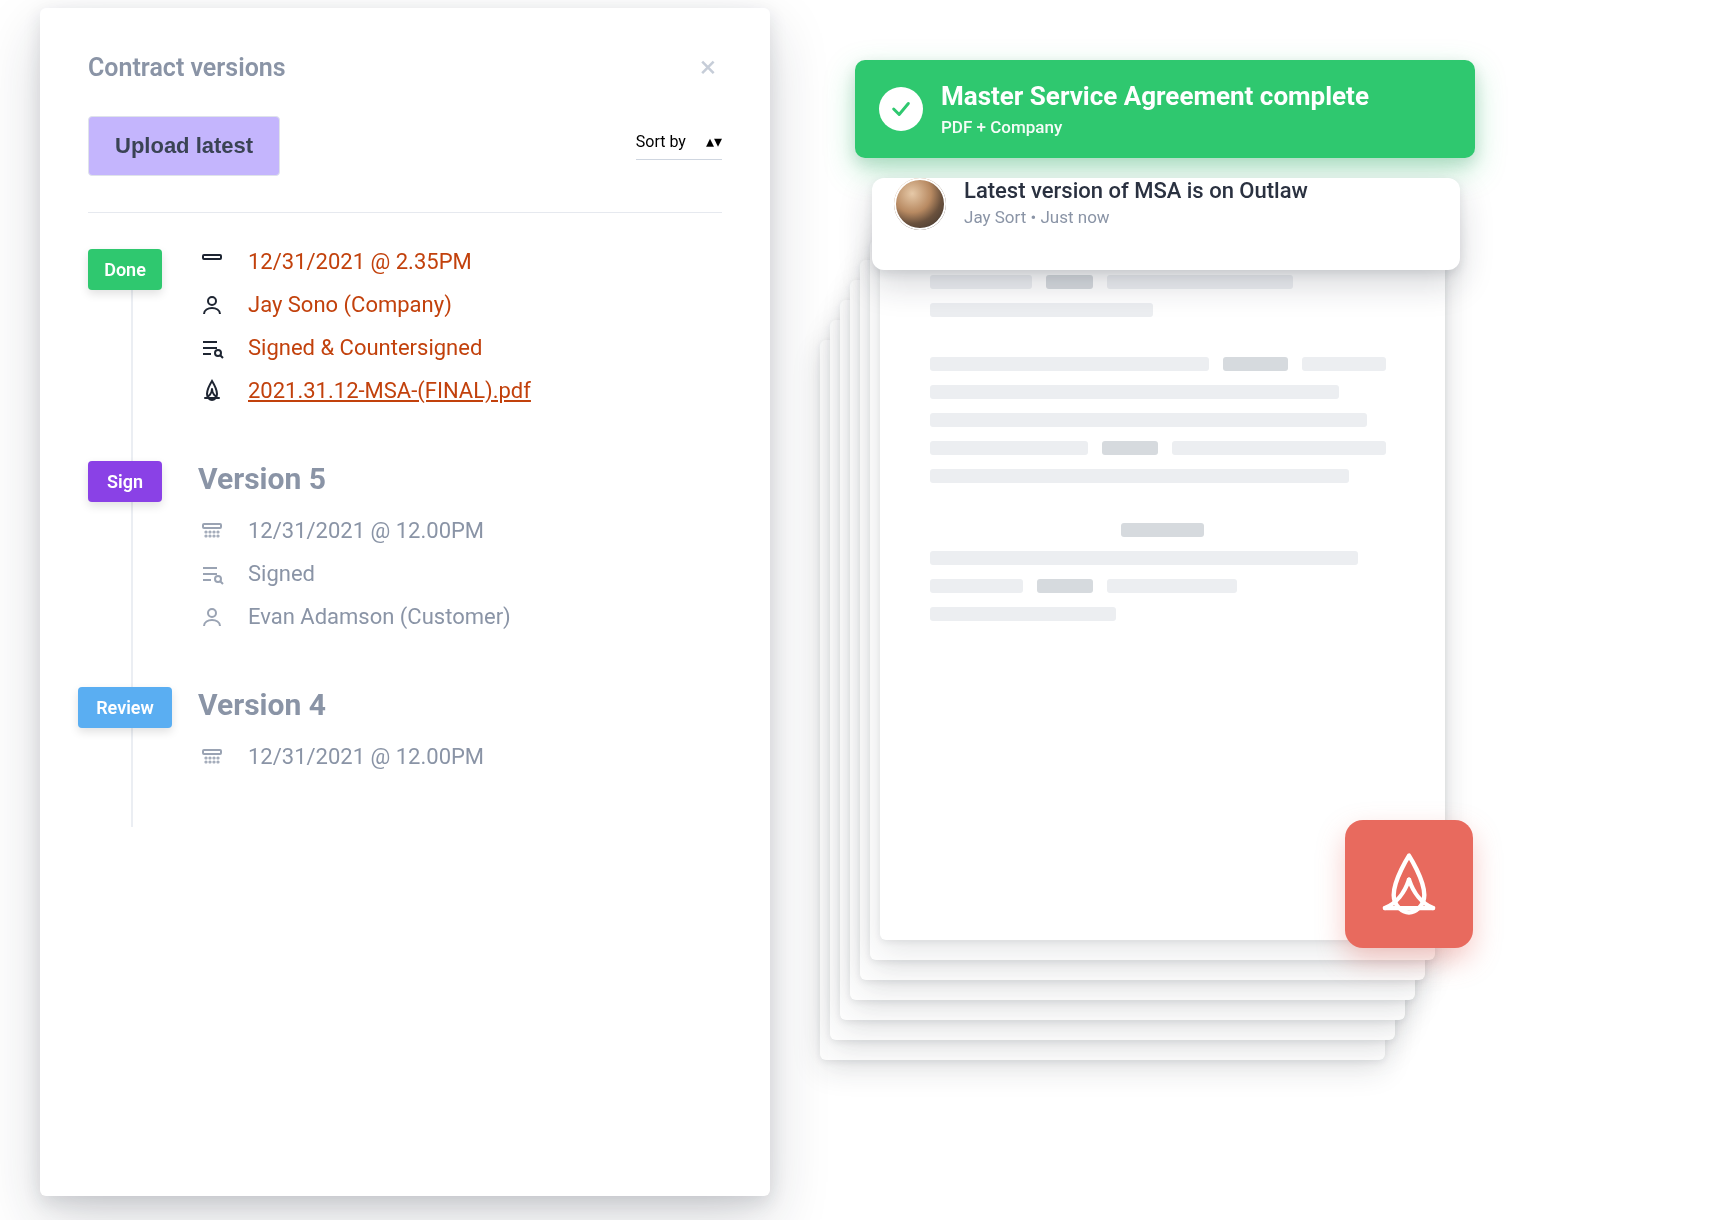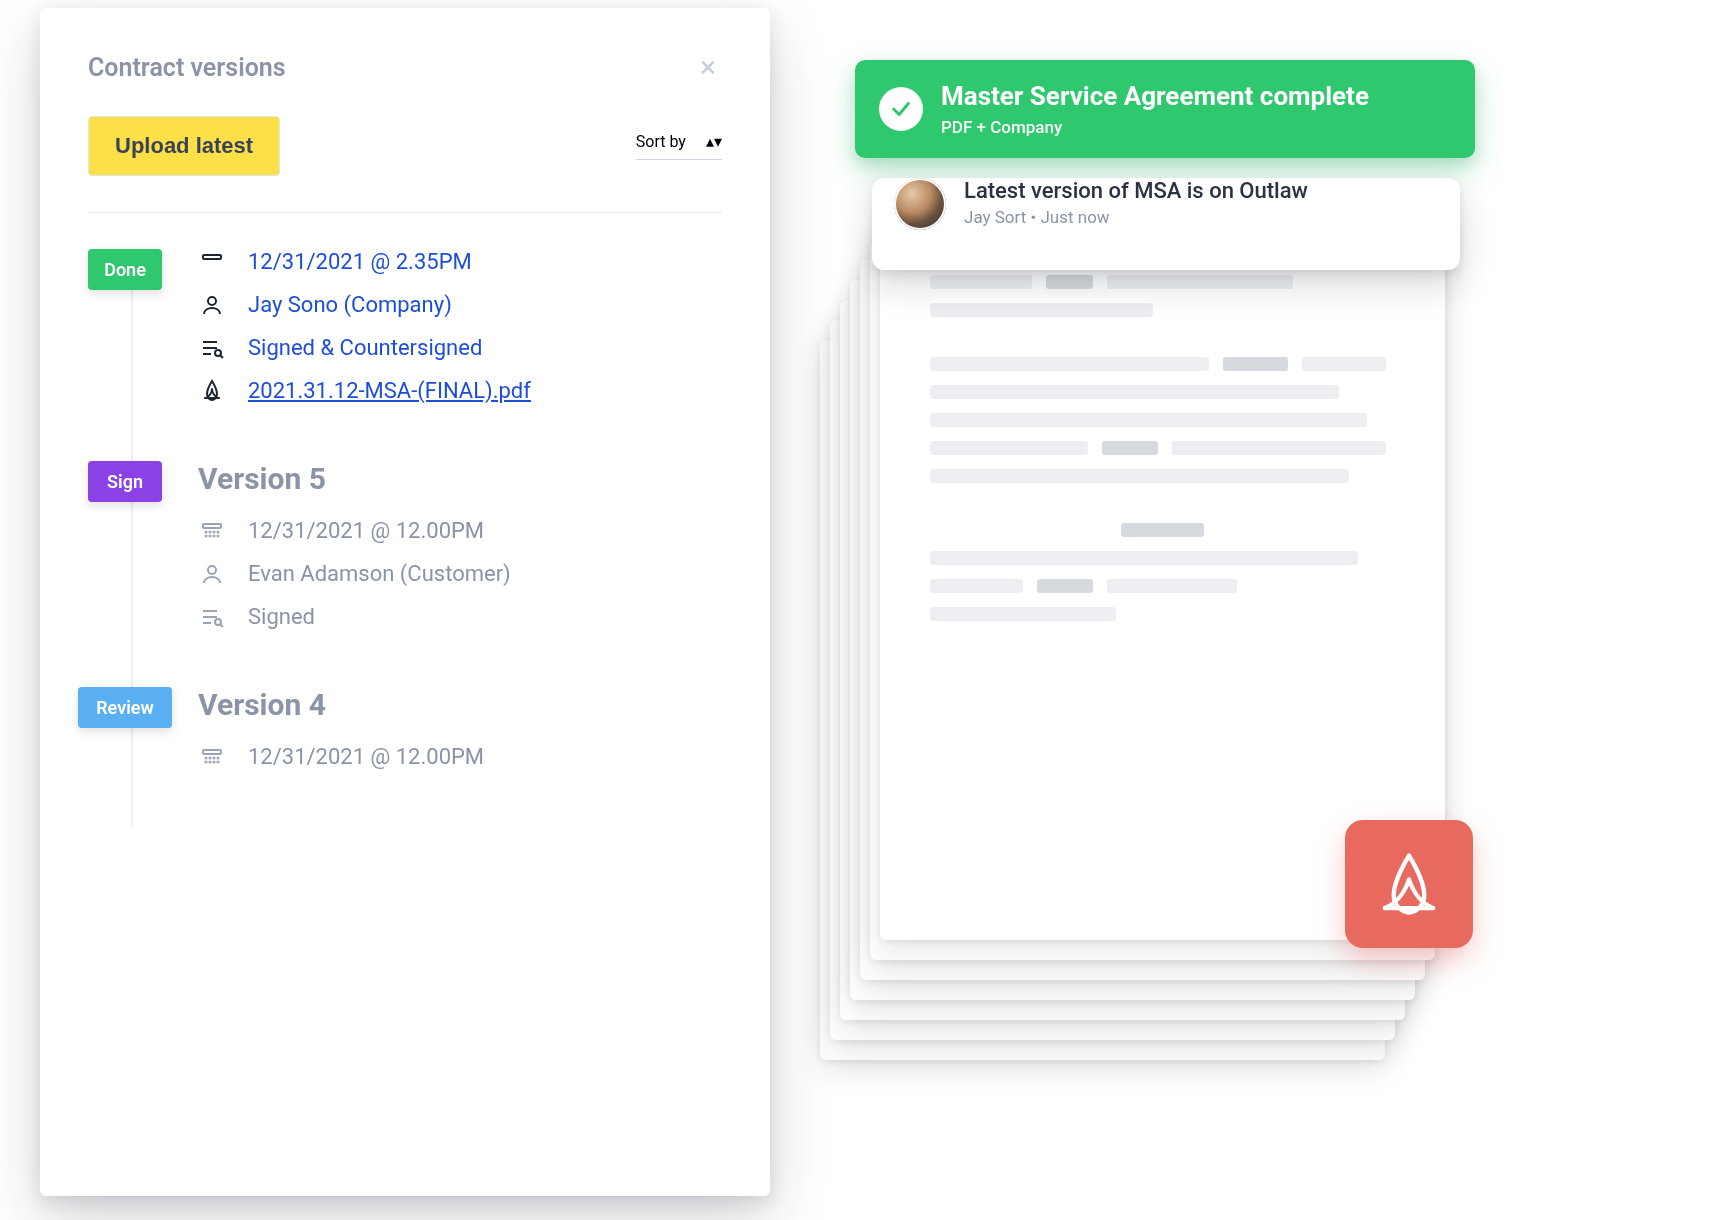--- a/index.html
+++ b/index.html
@@ -117,21 +117,21 @@
     box-shadow: 0 24px 60px rgba(28,34,48,0.18), 0 6px 18px rgba(28,34,48,0.12);
     padding: 40px 48px 0 48px;
     overflow:hidden;
   }
   .panel-head { display:flex; justify-content:space-between; align-items:center; }
   .panel-head h2 { font-size:25px; font-weight:600; color:#8a94a6; }
   .close-x { font-size:30px; color:#c6cdd8; cursor:pointer; line-height:1; padding:4px 6px;}
 
   .toolbar { display:flex; justify-content:space-between; align-items:center; margin-top:30px; }
   .btn-upload {
-    border:1px solid #dfe3ea; background:#fde047; color:#3a4354;
+    border:1px solid #dfe3ea; background:#c4b5fd; color:#3a4354;
     font-size:22px; font-weight:600; padding:16px 26px; border-radius:4px;
     cursor:pointer;
   }
   .sort-block { position:relative; padding-bottom:8px; border-bottom:1px solid #cfd6e0; display:flex; align-items:center; gap:20px;}
 
   .divider { height:1px; background:#e6e9ef; margin-top:36px; }
 
   
   .versions { margin-top:36px; display:flex; gap:0; }
   .gutter { width:88px; flex-shrink:0; position:relative; }
@@ -152,21 +152,21 @@
   .pill.done   { background:#2fc86f; }
   .pill.sign   { background:#8a41e6; }
   .pill.review { background:#5aaef2; min-width:94px; left:-98px;}
 
   .ver h3 { font-size:30px; font-weight:800; color:#1f2736; margin-left:22px; margin-bottom:22px; }
   .ver.muted h3 { color:#8a94a6; font-weight:700; }
 
   .meta { display:flex; align-items:center; gap:22px; margin-left:22px; margin-bottom:18px; }
   .meta .icon { width:28px; display:flex; justify-content:center; color:#1e2532;}
   .ver.muted .meta .icon { color:#9aa3b3; }
-  .meta .text { font-size:22px; color:#1d4ed8; }
+  .meta .text { font-size:22px; color:#c2410c; }
   .ver.muted .meta .text { color:#8a94a6; }
   .meta .text.link { text-decoration: underline; cursor:pointer; }
   .ver.muted .meta .text.link { color:#8a94a6; }
 
   svg { display:block; }
 </style>
 </head>
 <body>
 
 <div class="stack">
@@ -333,37 +333,37 @@
                 <circle cx="10" cy="17" r="0.6"></circle>
                 <circle cx="14" cy="17" r="0.6"></circle>
                 <circle cx="18" cy="17" r="0.6"></circle>
               </svg>
           </span>
           <span class="text">12/31/2021 @ 12.00PM</span>
         </div>
         <div class="meta">
           <span class="icon">
             <svg width="24" height="24" viewBox="0 0 24 24" fill="none" stroke="currentColor" stroke-width="2">
-                <circle cx="12" cy="8" r="4"></circle>
-                <path d="M4 21c0-4 4-6 8-6s8 2 8 6"></path>
-              </svg>
-          </span>
-          <span class="text">Evan Adamson (Customer)</span>
-        </div>
-        <div class="meta">
-          <span class="icon">
-            <svg width="24" height="24" viewBox="0 0 24 24" fill="none" stroke="currentColor" stroke-width="2">
                 <line x1="3" y1="6" x2="17" y2="6"></line>
                 <line x1="3" y1="12" x2="17" y2="12"></line>
                 <line x1="3" y1="18" x2="11" y2="18"></line>
                 <circle cx="18" cy="17" r="3"></circle>
                 <line x1="20.2" y1="19.2" x2="23" y2="22"></line>
               </svg>
           </span>
           <span class="text">Signed</span>
+        </div>
+        <div class="meta">
+          <span class="icon">
+            <svg width="24" height="24" viewBox="0 0 24 24" fill="none" stroke="currentColor" stroke-width="2">
+                <circle cx="12" cy="8" r="4"></circle>
+                <path d="M4 21c0-4 4-6 8-6s8 2 8 6"></path>
+              </svg>
+          </span>
+          <span class="text">Evan Adamson (Customer)</span>
         </div>
       </div>
 
       <div class="ver muted">
         <div class="pill review">Review</div>
         <h3>Version 4</h3>
         <div class="meta">
           <span class="icon">
             <svg width="24" height="24" viewBox="0 0 24 24" fill="none" stroke="currentColor" stroke-width="2">
                 <rect x="3" y="5" width="18" height="4" rx="1"></rect>

